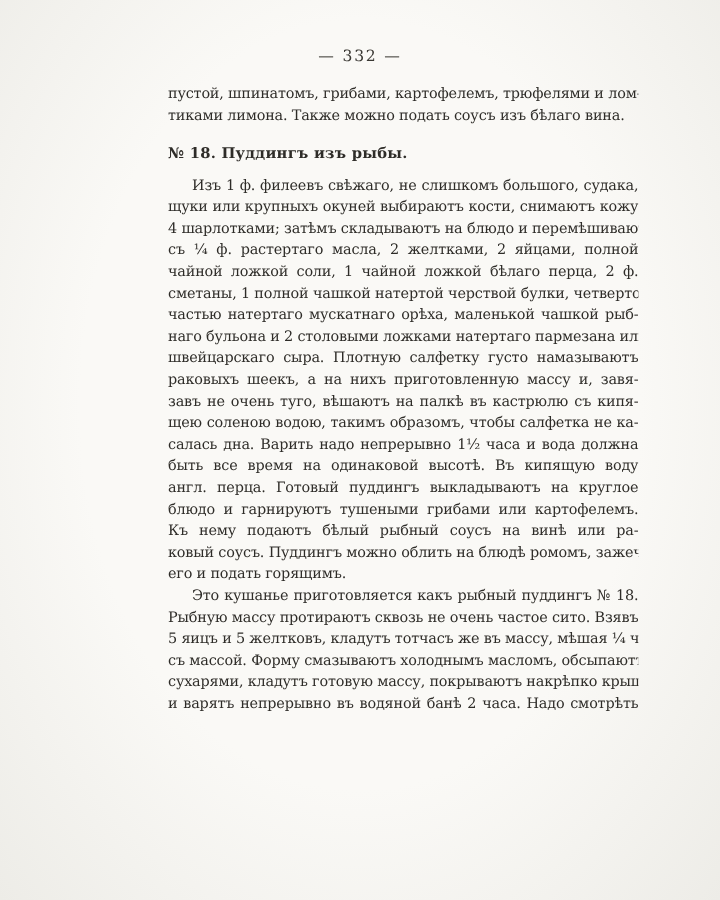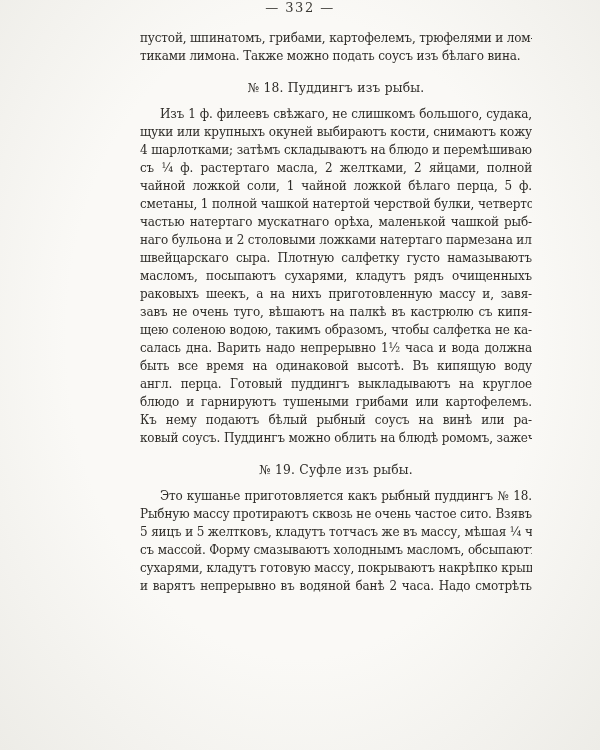--- a/index.html
+++ b/index.html
@@ -15,20 +15,21 @@
     height: 750px;
     overflow: hidden;
     background: radial-gradient(ellipse at 50% 45%, #faf9f6 55%, #edecE7 100%), var(--paper);
     font-family: "DejaVu Serif", serif;
     color: var(--ink);
   }
   .page {
     box-sizing: border-box;
     width: 600px;
     height: 750px;
+    padding-top: 40px;
   }
   .page-number {
     text-align: center;
     font-size: 13px;
     letter-spacing: 1.5px;
     color: #3a3833;
   }
   .text-block {
     width: 392px;
     margin-left: 140px;
@@ -46,61 +47,60 @@
     text-align-last: justify;
     overflow: hidden;
   }
   .line.last {
     text-align-last: left;
   }
   .line.first {
     text-indent: 20px;
   }
   .heading {
-    font-weight: normal;
+    font-weight: bold;
     font-size: 12.3px;
     line-height: 16px;
-    text-align: center;
+    text-align: left;
     margin: 15px 0 9px 0;
     letter-spacing: 0.2px;
   }
 </style>
 </head>
 <body>
 
 <div class="page">
   <div class="page-number">— 332 —</div>
   <div class="text-block">
       <div class="paragraph">
         <div class="line">пустой, шпинатомъ, грибами, картофелемъ, трюфелями и лом-</div>
         <div class="line last">тиками лимона. Также можно подать соусъ изъ бѣлаго вина.</div>
       </div>
       <div class="heading">№ 18. Пуддингъ изъ рыбы.</div>
       <div class="paragraph">
         <div class="line first">Изъ 1 ф. филеевъ свѣжаго, не слишкомъ большого, судака,</div>
         <div class="line">щуки или крупныхъ окуней выбираютъ кости, снимаютъ кожу</div>
         <div class="line">4 шарлотками; затѣмъ складываютъ на блюдо и перемѣшиваютъ:</div>
         <div class="line">съ ¼ ф. растертаго масла, 2 желтками, 2 яйцами, полной</div>
-        <div class="line">чайной ложкой соли, 1 чайной ложкой бѣлаго перца, 5 ф.</div>
+        <div class="line">чайной ложкой соли, 1 чайной ложкой бѣлаго перца, 2 ф.</div>
         <div class="line">сметаны, 1 полной чашкой натертой черствой булки, четвертой</div>
         <div class="line">частью натертаго мускатнаго орѣха, маленькой чашкой рыб-</div>
         <div class="line">наго бульона и 2 столовыми ложками натертаго пармезана или</div>
         <div class="line">швейцарскаго сыра. Плотную салфетку густо намазываютъ</div>
-        <div class="line">масломъ, посыпаютъ сухарями, кладутъ рядъ очищенныхъ</div>
         <div class="line">раковыхъ шеекъ, а на нихъ приготовленную массу и, завя-</div>
         <div class="line">завъ не очень туго, вѣшаютъ на палкѣ въ кастрюлю съ кипя-</div>
         <div class="line">щею соленою водою, такимъ образомъ, чтобы салфетка не ка-</div>
         <div class="line">салась дна. Варить надо непрерывно 1½ часа и вода должна</div>
         <div class="line">быть все время на одинаковой высотѣ. Въ кипящую воду</div>
         <div class="line">англ. перца. Готовый пуддингъ выкладываютъ на круглое</div>
         <div class="line">блюдо и гарнируютъ тушеными грибами или картофелемъ.</div>
         <div class="line">Къ нему подаютъ бѣлый рыбный соусъ на винѣ или ра-</div>
         <div class="line">ковый соусъ. Пуддингъ можно облить на блюдѣ ромомъ, зажечь</div>
+        <div class="line last">его и подать горящимъ.</div>
       </div>
-      <div class="heading">№ 19. Суфле изъ рыбы.</div>
       <div class="paragraph">
         <div class="line first">Это кушанье приготовляется какъ рыбный пуддингъ № 18.</div>
         <div class="line">Рыбную массу протираютъ сквозь не очень частое сито. Взявъ</div>
         <div class="line">5 яицъ и 5 желтковъ, кладутъ тотчасъ же въ массу, мѣшая ¼ часа;</div>
         <div class="line">съ массой. Форму смазываютъ холоднымъ масломъ, обсыпаютъ</div>
         <div class="line">сухарями, кладутъ готовую массу, покрываютъ накрѣпко крышкой</div>
         <div class="line">и варятъ непрерывно въ водяной банѣ 2 часа. Надо смотрѣть</div>
       </div>
     </div>
 </div>

